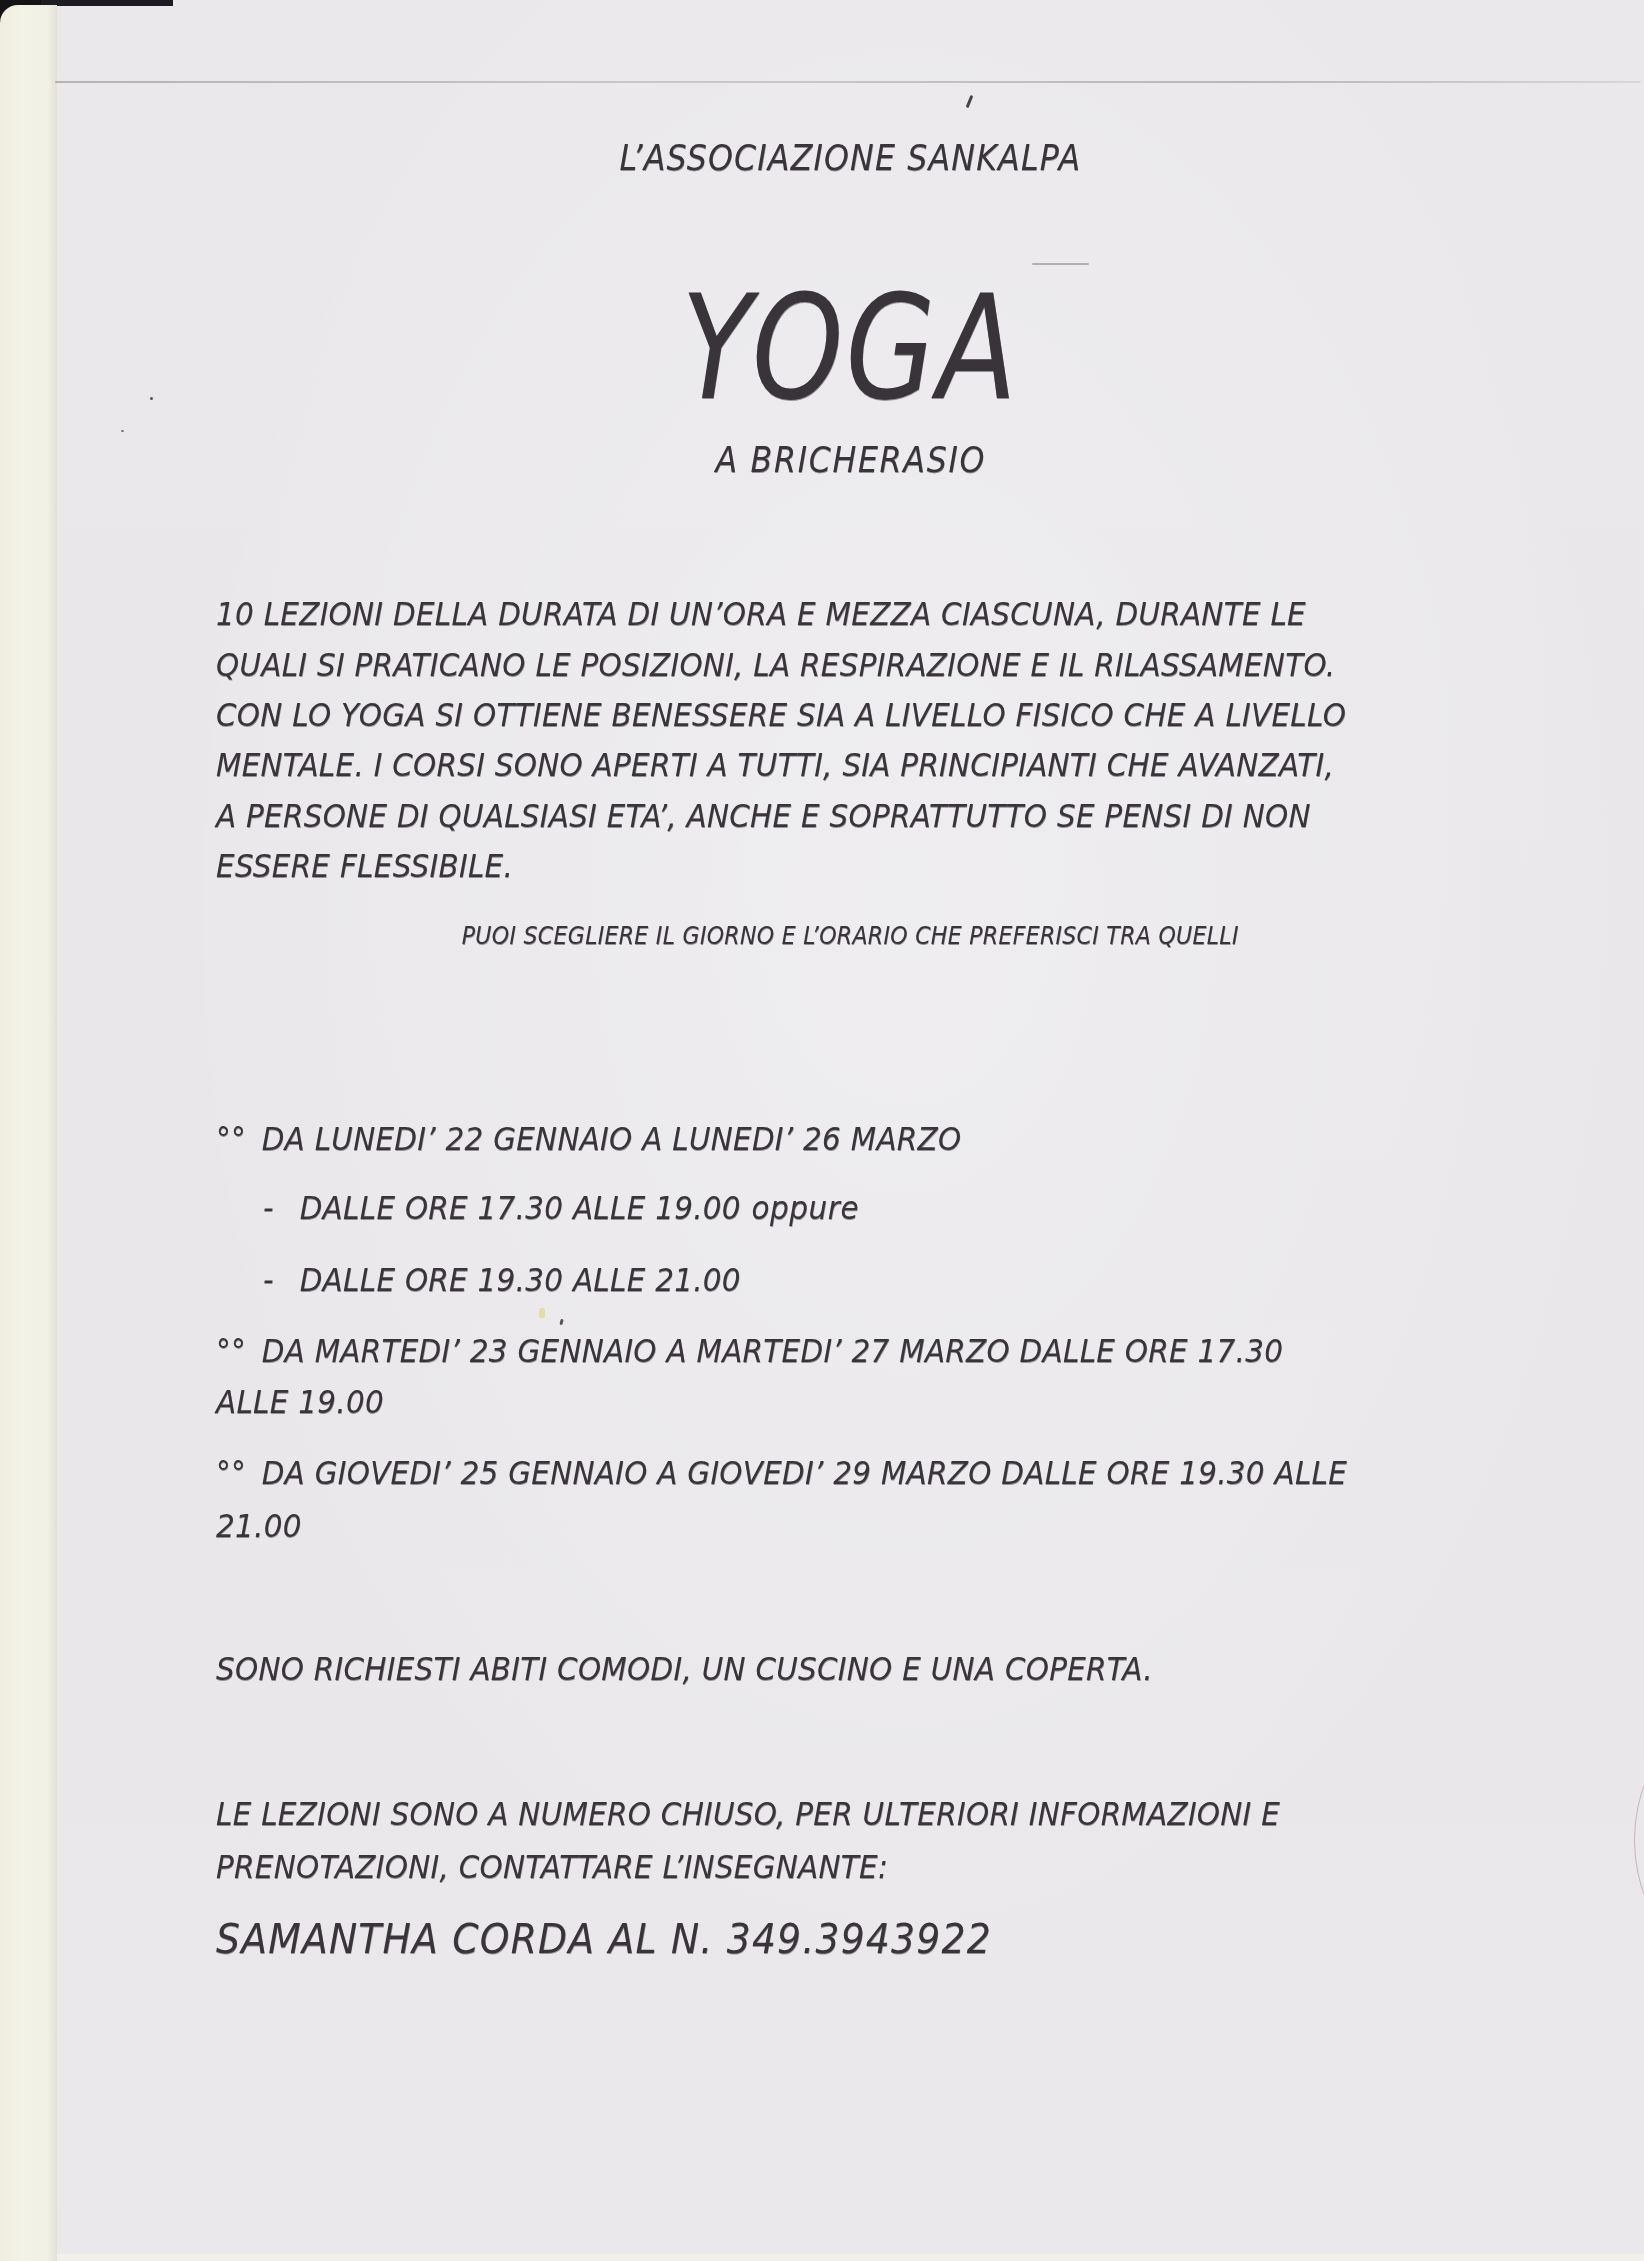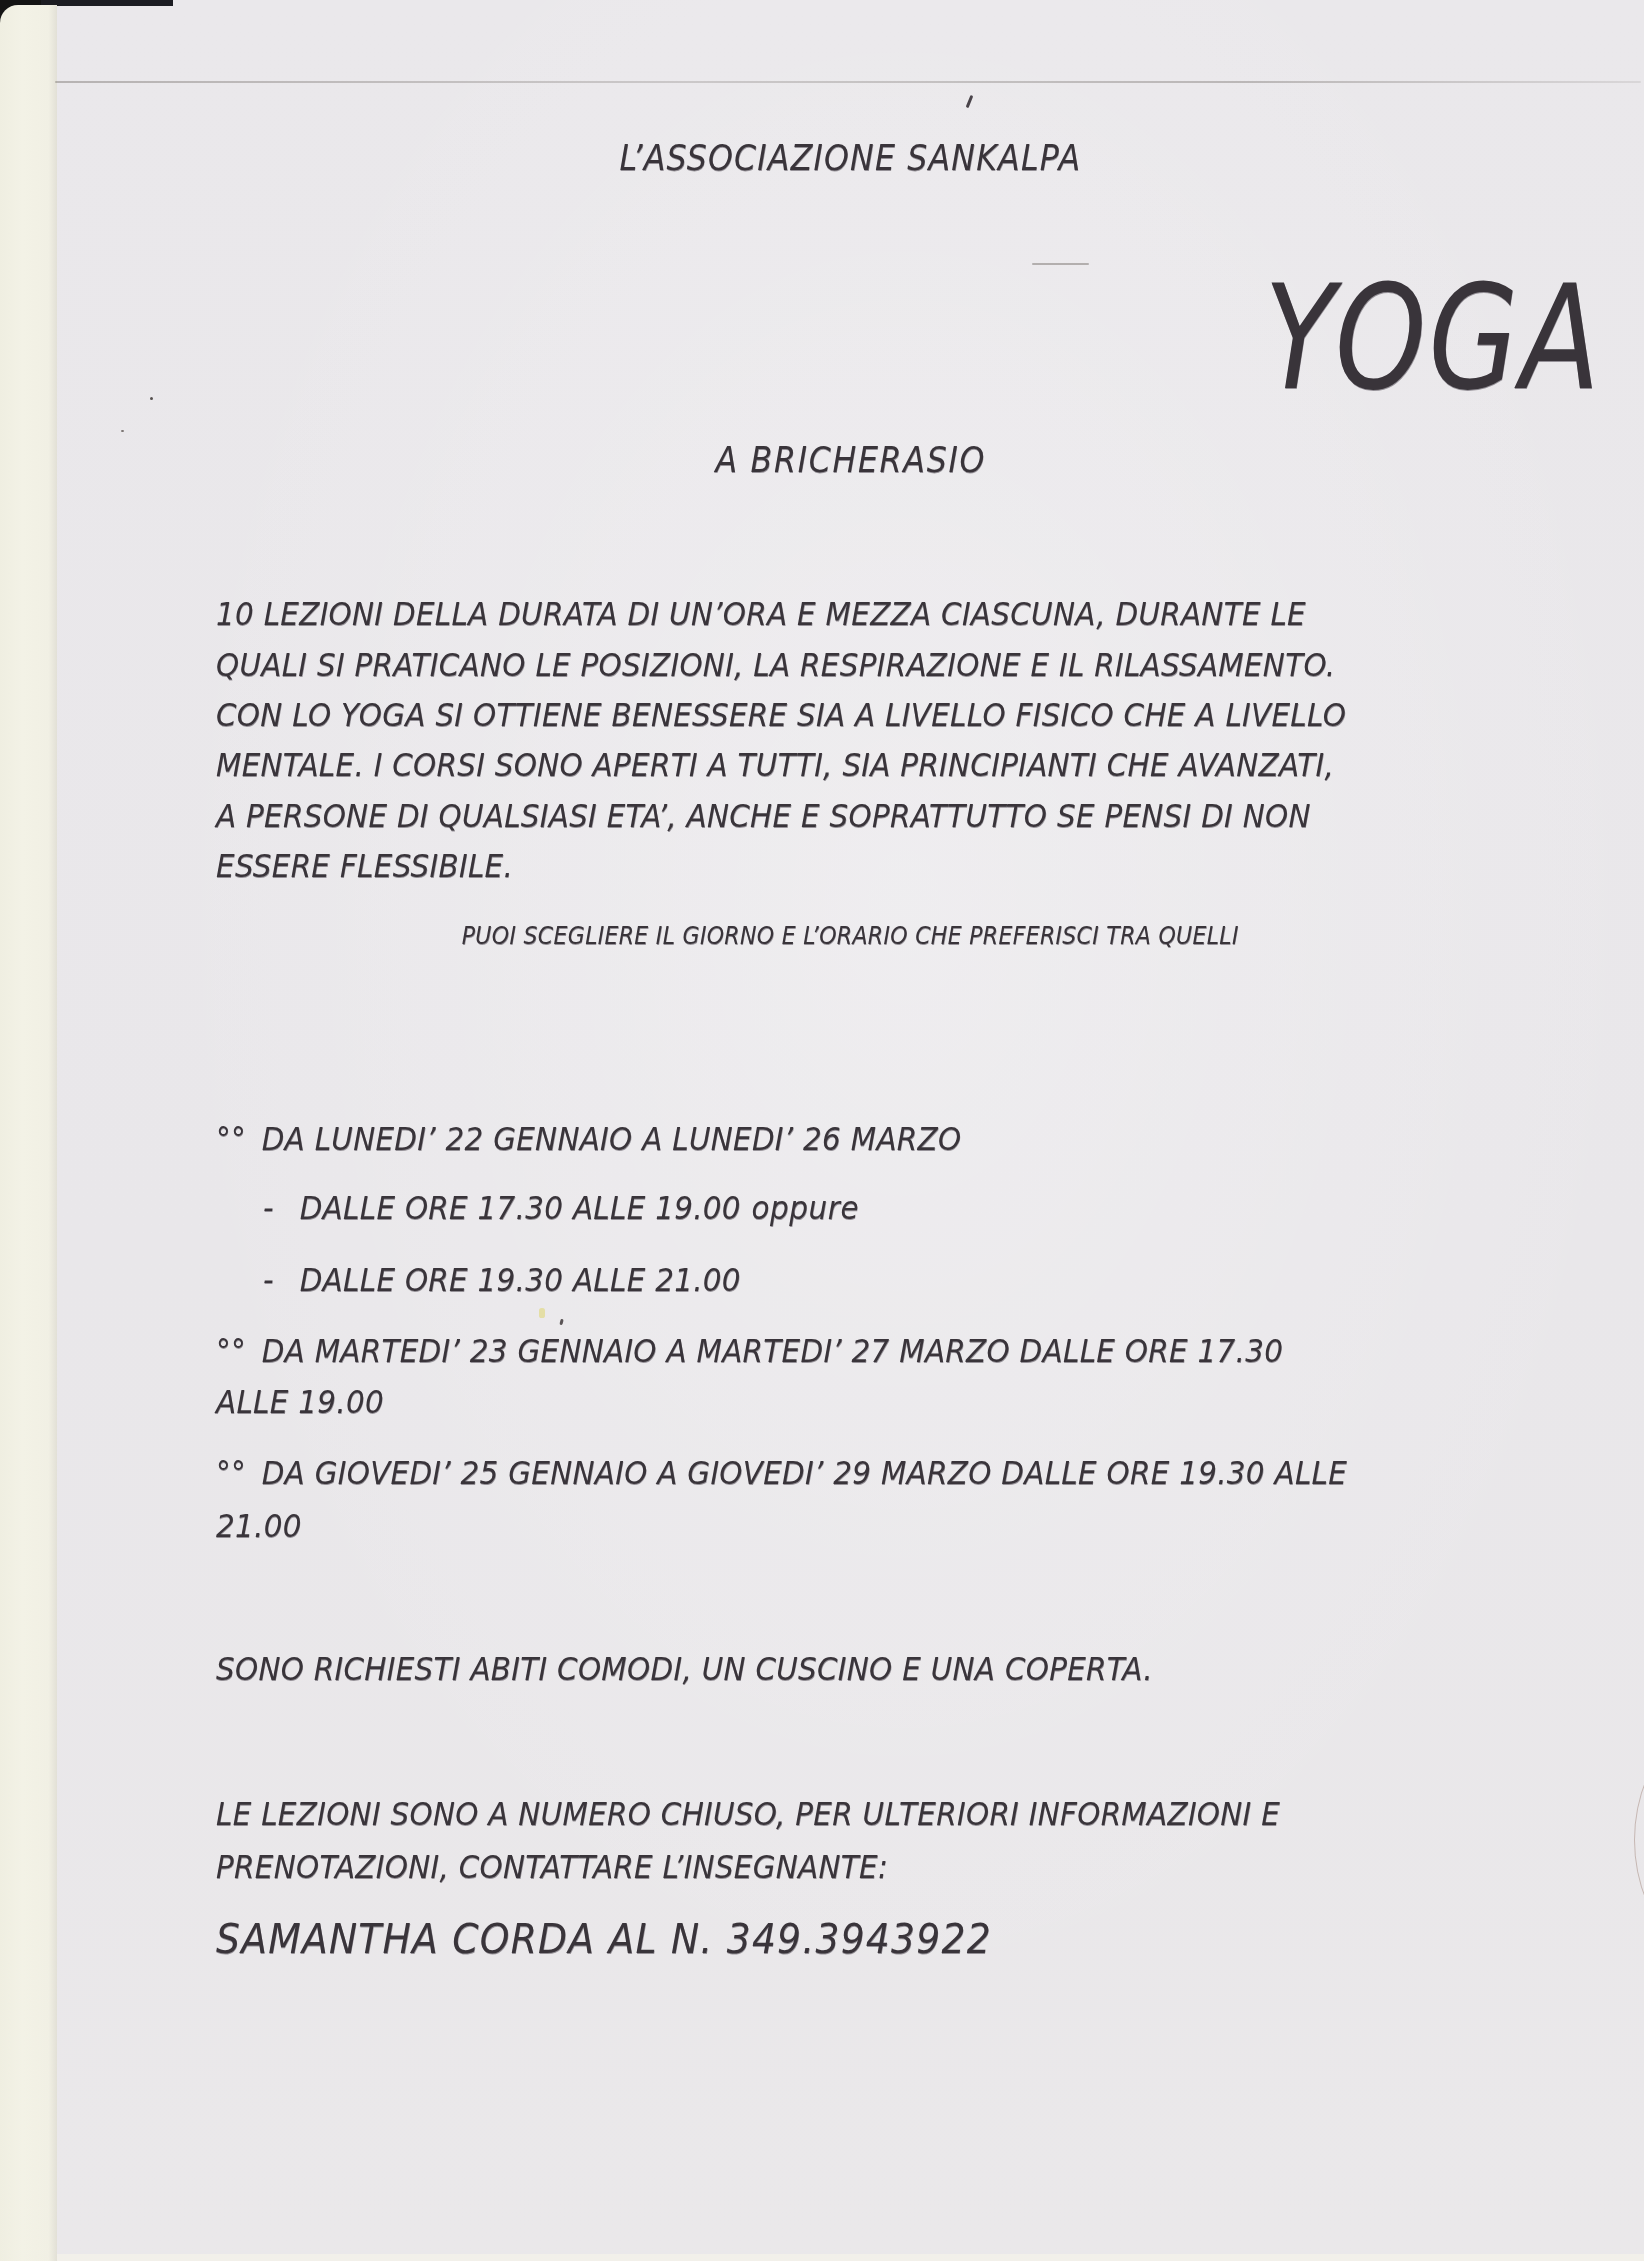--- a/index.html
+++ b/index.html
@@ -38,21 +38,21 @@
     position:absolute;left:1634px;top:1678px;width:322px;height:322px;
     border:1.9px solid rgba(148,114,100,.42);border-radius:50%;
   }
   
   .line{position:absolute;white-space:nowrap;
         text-shadow:0.4px 0.5px 0.6px rgba(45,38,48,.45);}
   .centered{left:57px;right:0;text-align:center;}
   .narrow{display:inline-block;transform:scaleX(.88);}
   .assoc{top:116px;font-size:36px;line-height:43px;letter-spacing:1.3px;margin-top:20px;}
   .propone{top:181px;font-size:36px;line-height:43px;letter-spacing:1.3px;}
-  .yoga{top:264px;font-size:145px;line-height:148px;letter-spacing:2.6px;font-weight:500;text-align:right;}
+  .yoga{top:274px;font-size:145px;line-height:148px;letter-spacing:2.6px;font-weight:500;}
   .yoga-inner{display:inline-block;transform:scaleX(.8);}
   .location{top:438px;font-size:36px;line-height:43px;letter-spacing:1.9px;}
   .body-line{left:216px;font-size:32px;line-height:41px;letter-spacing:0.3px;
              transform:scaleX(.92);transform-origin:0 50%;}
   .choose-line{font-size:24px;line-height:41px;letter-spacing:0.3px;}
   .choose-inner{display:inline-block;transform:scaleX(.92);}
   .marker{margin-right:17px;}
   .opt{left:263px;}
   .opt-text{margin-left:28px;}
   .oppure{font-style:italic;letter-spacing:0.6px;margin-left:11.6px;}

